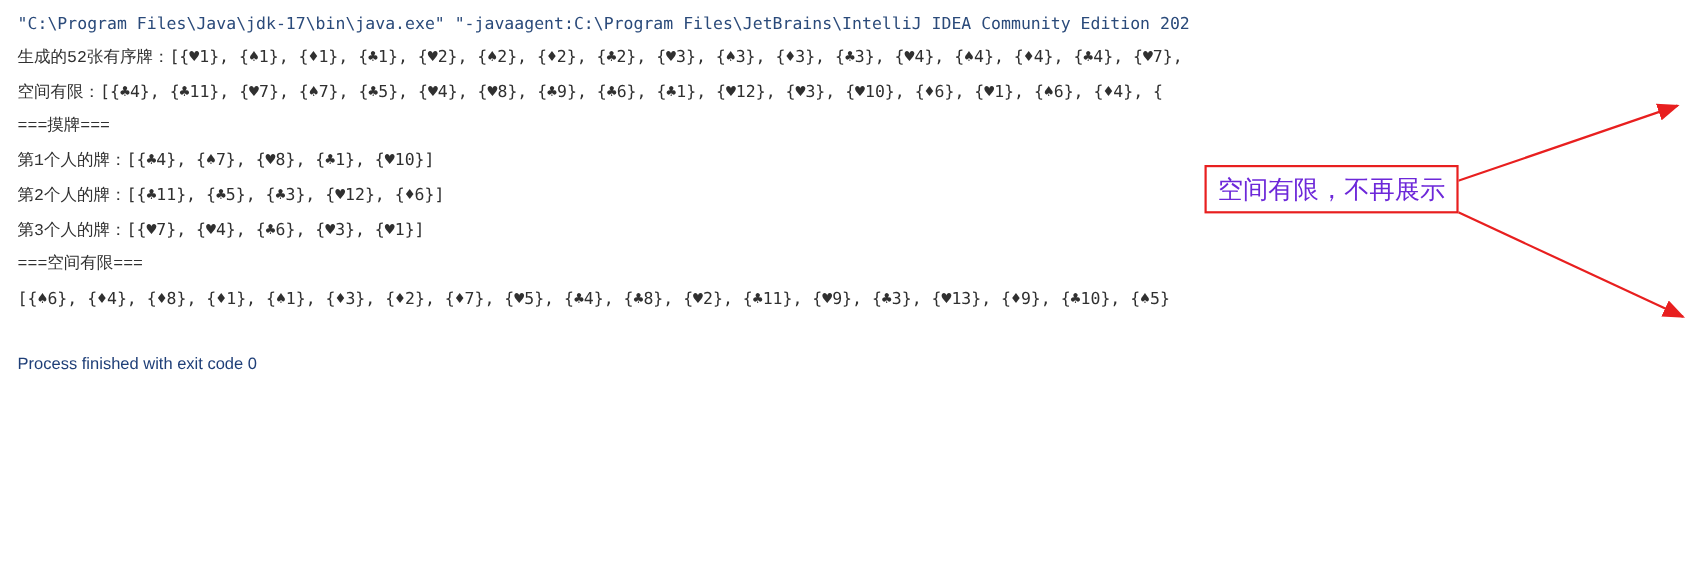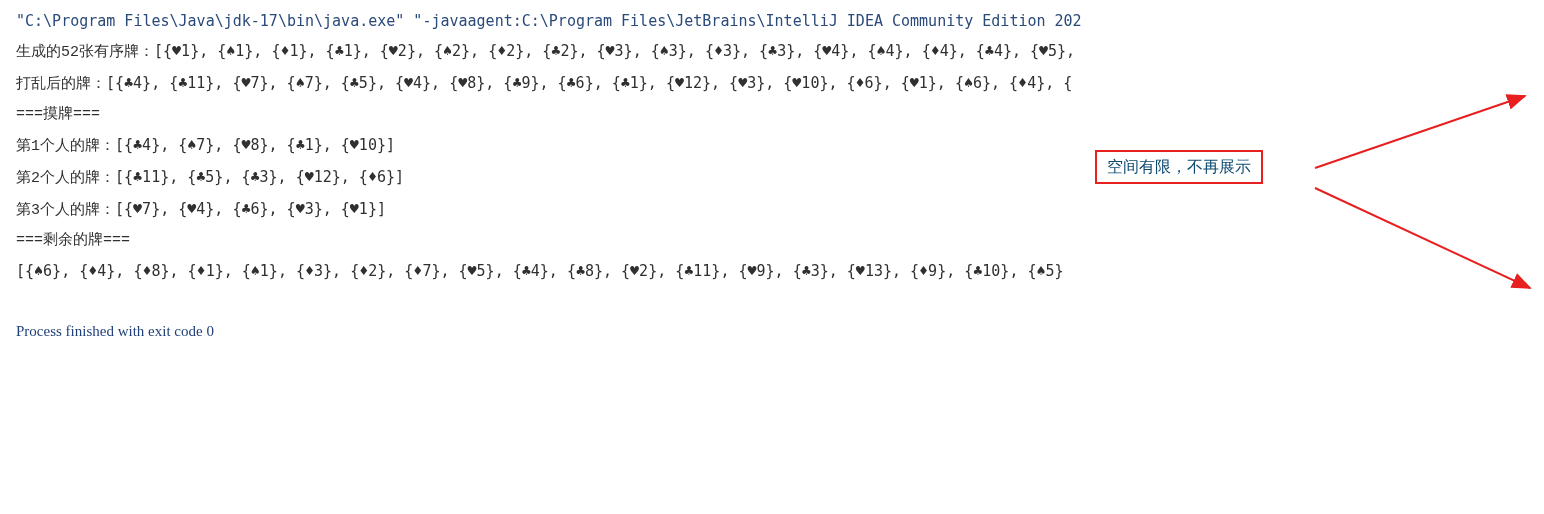--- a/index.html
+++ b/index.html
@@ -28,29 +28,29 @@
       color: #303030;
     }
     .cn {
       font-family: Liberation Mono, monospace;
     }
     .mono {
       font-family: "Consolas", "Menlo", monospace;
     }
     .exit-line {
       color: #1f3f78;
-      font-family: Liberation Serif, serif;
+      font-family: Liberation Sans, sans-serif;
       margin-top: 30px;
     }
     .annotation-box {
       position: absolute;
       border: 2px solid #e81f1f;
-      color: #0c4a6e;
+      color: #6d28d9;
       font-family: "Microsoft YaHei", sans-serif;
-      font-size: 16px;
+      font-size: 23px;
       padding: 4px 10px;
       background: #ffffff;
       top: 150px;
       left: 1095px;
       line-height: 1.4;
       z-index: 10;
       text-align: center;
     }
     .arrow-svg {
       position: absolute;
@@ -58,42 +58,42 @@
       left: 1090px;
       z-index: 5;
     }
   </style>
 </head>
 <body>
 
 <div class="cmd-line">"C:\Program Files\Java\jdk-17\bin\java.exe" "-javaagent:C:\Program Files\JetBrains\IntelliJ IDEA Community Edition 202</div>
 
 <div class="out-line">
-  <span class="cn">生成的52张有序牌：</span><span class="mono">[{♥1}, {♠1}, {♦1}, {♣1}, {♥2}, {♠2}, {♦2}, {♣2}, {♥3}, {♠3}, {♦3}, {♣3}, {♥4}, {♠4}, {♦4}, {♣4}, {♥5},</span>
+  <span class="cn">生成的52张有序牌：</span><span class="mono">[{♥1}, {♠1}, {♦1}, {♣1}, {♥2}, {♠2}, {♦2}, {♣2}, {♥3}, {♠3}, {♦3}, {♣3}, {♥4}, {♠4}, {♦4}, {♣4}, {♥7},</span>
 </div>
 
 <div class="out-line">
-  <span class="cn">打乱后的牌：</span><span class="mono">[{♣4}, {♣11}, {♥7}, {♠7}, {♣5}, {♥4}, {♥8}, {♣9}, {♣6}, {♣1}, {♥12}, {♥3}, {♥10}, {♦6}, {♥1}, {♠6}, {♦4}, {</span>
+  <span class="cn">空间有限：</span><span class="mono">[{♣4}, {♣11}, {♥7}, {♠7}, {♣5}, {♥4}, {♥8}, {♣9}, {♣6}, {♣1}, {♥12}, {♥3}, {♥10}, {♦6}, {♥1}, {♠6}, {♦4}, {</span>
 </div>
 
 <div class="out-line cn">===摸牌===</div>
 
 <div class="out-line">
   <span class="cn">第1个人的牌：</span><span class="mono">[{♣4}, {♠7}, {♥8}, {♣1}, {♥10}]</span>
 </div>
 
 <div class="out-line">
   <span class="cn">第2个人的牌：</span><span class="mono">[{♣11}, {♣5}, {♣3}, {♥12}, {♦6}]</span>
 </div>
 
 <div class="out-line">
   <span class="cn">第3个人的牌：</span><span class="mono">[{♥7}, {♥4}, {♣6}, {♥3}, {♥1}]</span>
 </div>
 
-<div class="out-line cn">===剩余的牌===</div>
+<div class="out-line cn">===空间有限===</div>
 
 <div class="out-line mono">[{♠6}, {♦4}, {♦8}, {♦1}, {♠1}, {♦3}, {♦2}, {♦7}, {♥5}, {♣4}, {♣8}, {♥2}, {♣11}, {♥9}, {♣3}, {♥13}, {♦9}, {♣10}, {♠5}</div>
 
 <div class="exit-line">Process finished with exit code 0</div>
 
 <div class="annotation-box">空间有限，不再展示</div>
 
 <svg class="arrow-svg" width="460" height="250">
   <defs>
     <marker id="arrowhead" markerWidth="10" markerHeight="8" refX="9" refY="4" orient="auto">

